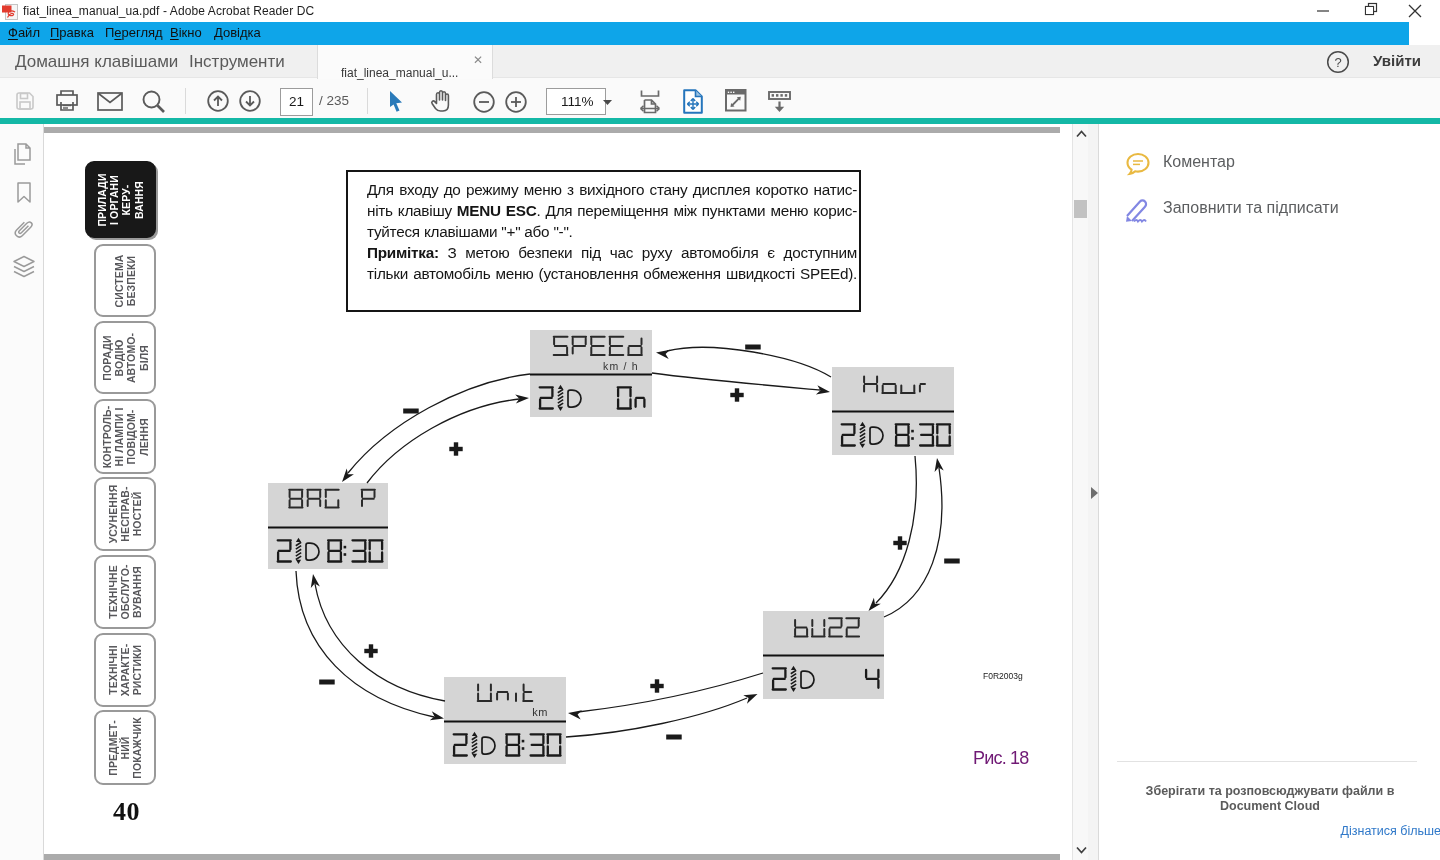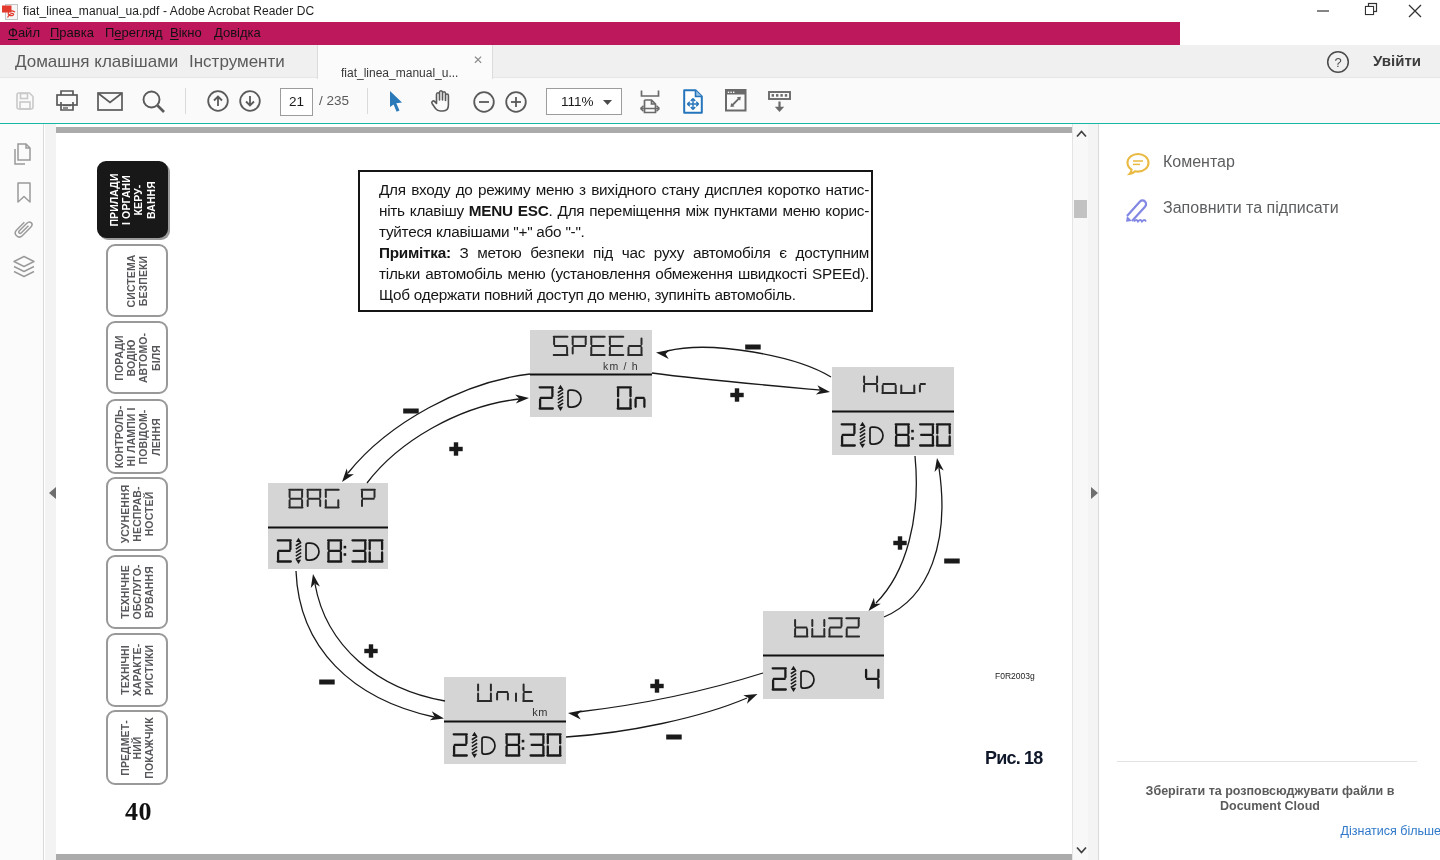--- a/index.html
+++ b/index.html
@@ -1,56 +1,56 @@
 <!DOCTYPE html>
 <html><head><meta charset="utf-8"><style>
 *{margin:0;padding:0;box-sizing:border-box}
 html,body{width:1440px;height:860px;overflow:hidden;background:#fff;
  font-family:"Liberation Sans",sans-serif;}
 .abs{position:absolute}
 
 #titlebar{position:absolute;left:0;top:0;width:1392px;height:22px;background:#fff}
 #title-text{position:absolute;left:23px;top:4px;font-size:12px;color:#1d1d1d;letter-spacing:0.1px}
 
-#menubar{position:absolute;left:0;top:22px;width:1180px;height:23px;background:#be185d;font-size:13px;color:#111}
+#menubar{position:absolute;left:0;top:22px;width:1409px;height:23px;background:#0ea5e9;font-size:13px;color:#111}
 #menubar span{position:absolute;top:3px}
 #menubar u{text-decoration:underline;text-underline-offset:2px}
 
 #tabbar{position:absolute;left:0;top:45px;width:1440px;height:33px;background:#f0f0f0;border-bottom:1px solid #e6e6e6}
 .tbtxt{position:absolute;top:7px;font-size:17px;color:#5a5a5a}
 #activetab{position:absolute;left:317px;top:0;width:176px;height:34px;background:#fbfbfb;border-left:1px solid #dcdcdc;border-right:1px solid #dcdcdc;z-index:2}
 #activetab .t{position:absolute;left:23px;top:21px;font-size:12px;color:#383838}
 #activetab .x{position:absolute;right:9px;top:8px;font-size:12px;color:#8a8a8a}
 #signin{position:absolute;right:19px;top:7px;font-size:15px;color:#3d3d3d;font-weight:700}
 
-#toolbar{position:absolute;left:0;top:78px;width:1440px;height:46px;background:#fafafa;border-bottom:1px solid #14b8a6}
+#toolbar{position:absolute;left:0;top:78px;width:1440px;height:46px;background:#fafafa;border-bottom:6px solid #14b8a6}
 .tsep{position:absolute;top:10px;width:1px;height:26px;background:#dadada}
 .inputbox{position:absolute;background:#fff;border:1px solid #9c9c9c;font-size:13.5px;color:#1a1a1a;text-align:center}
 
 #sidebar{position:absolute;left:0;top:124px;width:44px;height:736px;background:#fbfbfb;border-right:1px solid #d9d9d9}
 #lsplit{position:absolute;left:45px;top:124px;width:11px;height:736px;background:#f3f3f3}
-#docpane{position:absolute;left:56px;top:124px;width:1016px;height:736px;background:#ababab}
+#docpane{position:absolute;left:44px;top:124px;width:1016px;height:736px;background:#ababab}
 #page{position:absolute;left:0px;top:8.5px;width:1016px;height:721px;background:#fff}
 #vscroll{position:absolute;left:1072px;top:124px;width:16px;height:736px;background:#f8f8f8;border-left:1px solid #e4e4e4}
 #vthumb{position:absolute;left:1074px;top:200px;width:13px;height:18px;background:#c2c2c2}
 #rsplit{position:absolute;left:1088px;top:124px;width:10px;height:736px;background:#f4f4f4}
 #rightpanel{position:absolute;left:1098px;top:124px;width:412px;height:736px;background:#fff;border-left:1px solid #dadada}
 .rptxt{position:absolute;left:64px;font-size:16px;color:#5c5e60;white-space:nowrap}
 
 #textbox{position:absolute;left:302px;top:46px;width:515px;height:142px;border:2px solid #151515;background:#fff}
 #textbox .in{position:absolute;left:19px;top:8px;width:490px;font-size:15.3px;letter-spacing:-0.25px;line-height:20.9px;color:#151515}
 #textbox .j{text-align:justify}
 #textbox .j{text-align-last:justify}
 .vtab{position:absolute;border-radius:9px;border:2px solid #999;background:#fff}
 .vtab .rot{position:absolute;left:50%;top:50%;transform:translate(-50%,-50%) rotate(-90deg);
  font-size:10.5px;font-weight:700;color:#57575b;text-align:center;line-height:12.2px;white-space:nowrap;letter-spacing:0.1px}
 #vtab1{background:#181818;border-color:#181818;box-shadow:2px 2px 0 #9a9a9a}
 #vtab1 .rot{color:#fff}
 #pagenum{position:absolute;left:69px;top:673px;width:60px;font-size:26px;font-weight:700;color:#111;font-family:"Liberation Serif",serif;letter-spacing:0.5px}
-#figcap{position:absolute;left:929px;top:624px;font-size:18px;font-weight:700;color:#0f172a;letter-spacing:-0.8px}
+#figcap{position:absolute;left:929px;top:624px;font-size:18px;font-weight:400;color:#701a75;letter-spacing:-0.8px}
 #fcode{position:absolute;left:939px;top:547px;font-size:8.5px;color:#222}
 svg.ovl{position:absolute;left:0;top:0;pointer-events:none}
 </style></head><body>
 
 <div id="titlebar">
  <svg class="abs" style="left:2px;top:4px" width="17" height="17">
   <rect x="3.5" y="0.5" width="12" height="15" fill="#f6f6f6" stroke="#c4c4c4" stroke-width="1"></rect>
   <rect x="0" y="1.5" width="9.5" height="7" fill="#e23b2e"></rect>
   <path d="M5.5 13.5 C7.5 9.5, 10.5 8.5, 11.5 10 C12.3 11.3, 9 12.5, 7 11 C5.2 9.6, 6.5 6.5, 10 6.8 C11.5 7, 12.5 7.6, 13 8.2" stroke="#e23b2e" stroke-width="1.2" fill="none"></path>
  </svg>
@@ -131,21 +131,21 @@
     </svg>
     <svg class="abs" style="left:473px;top:13px" width="22" height="22">
       <circle cx="11" cy="11" r="9.8" fill="none" stroke="#5a5a5a" stroke-width="1.8"></circle>
       <line x1="6" y1="11" x2="16" y2="11" stroke="#5a5a5a" stroke-width="1.8"></line>
     </svg>
     <svg class="abs" style="left:505px;top:13px" width="22" height="22">
       <circle cx="11" cy="11" r="9.8" fill="none" stroke="#5a5a5a" stroke-width="1.8"></circle>
       <line x1="6" y1="11" x2="16" y2="11" stroke="#5a5a5a" stroke-width="1.8"></line>
       <line x1="11" y1="6" x2="11" y2="16" stroke="#5a5a5a" stroke-width="1.8"></line>
     </svg>
-    <div class="inputbox" style="left:546px;top:10px;width:76px;height:27px;line-height:25px;text-align:left;padding-left:14px">111%</div>
+    <div class="inputbox" style="left:546px;top:10px;width:60px;height:27px;line-height:25px;text-align:left;padding-left:14px">111%</div>
     <svg class="abs" style="left:602px;top:21px" width="11" height="7">
       <polygon points="1,1 10,1 5.5,6" fill="#4a4a4a"></polygon>
     </svg>
     <svg class="abs" style="left:639px;top:11px" width="22" height="27">
       <g stroke="#6a6a6a" stroke-width="1.7" fill="none">
         <path d="M2.5 1.5 L2.5 7 L19.5 7 L19.5 1.5"></path>
         <path d="M5.5 11 L12.5 11 L16.5 15 L16.5 23.5 L5.5 23.5 L5.5 11 M12.5 11 L12.5 15 L16.5 15"></path>
       </g>
       <path d="M1.5 19.5 L20.5 19.5 M1.5 19.5 L4.5 16.8 M1.5 19.5 L4.5 22.2 M20.5 19.5 L17.5 16.8 M20.5 19.5 L17.5 22.2" stroke="#6a6a6a" stroke-width="1.5" fill="none"></path>
     </svg>
@@ -212,21 +212,20 @@
 <div id="docpane">
  <div style="position:absolute;left:0;top:0;width:1016px;height:3px;background:#fff"></div>
     <div id="page"></div>
  <div id="textbox">
   <div class="in">
    <div class="j">Для входу до режиму меню з вихідного стану дисплея коротко натис-</div>
    <div class="j">ніть клавішу <b>MENU ESC</b>. Для переміщення між пунктами меню корис-</div>
    <div>туйтеся клавішами "+" або "-".</div>
    <div class="j"><b>Примітка:</b> З метою безпеки під час руху автомобіля є доступним</div>
    <div class="j">тільки автомобіль меню (установлення обмеження швидкості SPEEd).</div>
-   <div>Щоб одержати повний доступ до меню, зупиніть автомобіль.</div>
   </div>
  </div>
 <div class="vtab" id="vtab1" style="left:40.5px;top:37px;width:71px;height:77px">
       <div class="rot">ПРИЛАДИ<br>І ОРГАНИ<br>КЕРУ-<br>ВАННЯ</div>
     </div>
     <div class="vtab" id="vtab2" style="left:50px;top:120px;width:61.5px;height:73px">
       <div class="rot">СИСТЕМА<br>БЕЗПЕКИ</div>
     </div>
     <div class="vtab" id="vtab3" style="left:50px;top:197px;width:61.5px;height:73px">
       <div class="rot">ПОРАДИ<br>ВОДІЮ<br>АВТОМО-<br>БІЛЯ</div>

